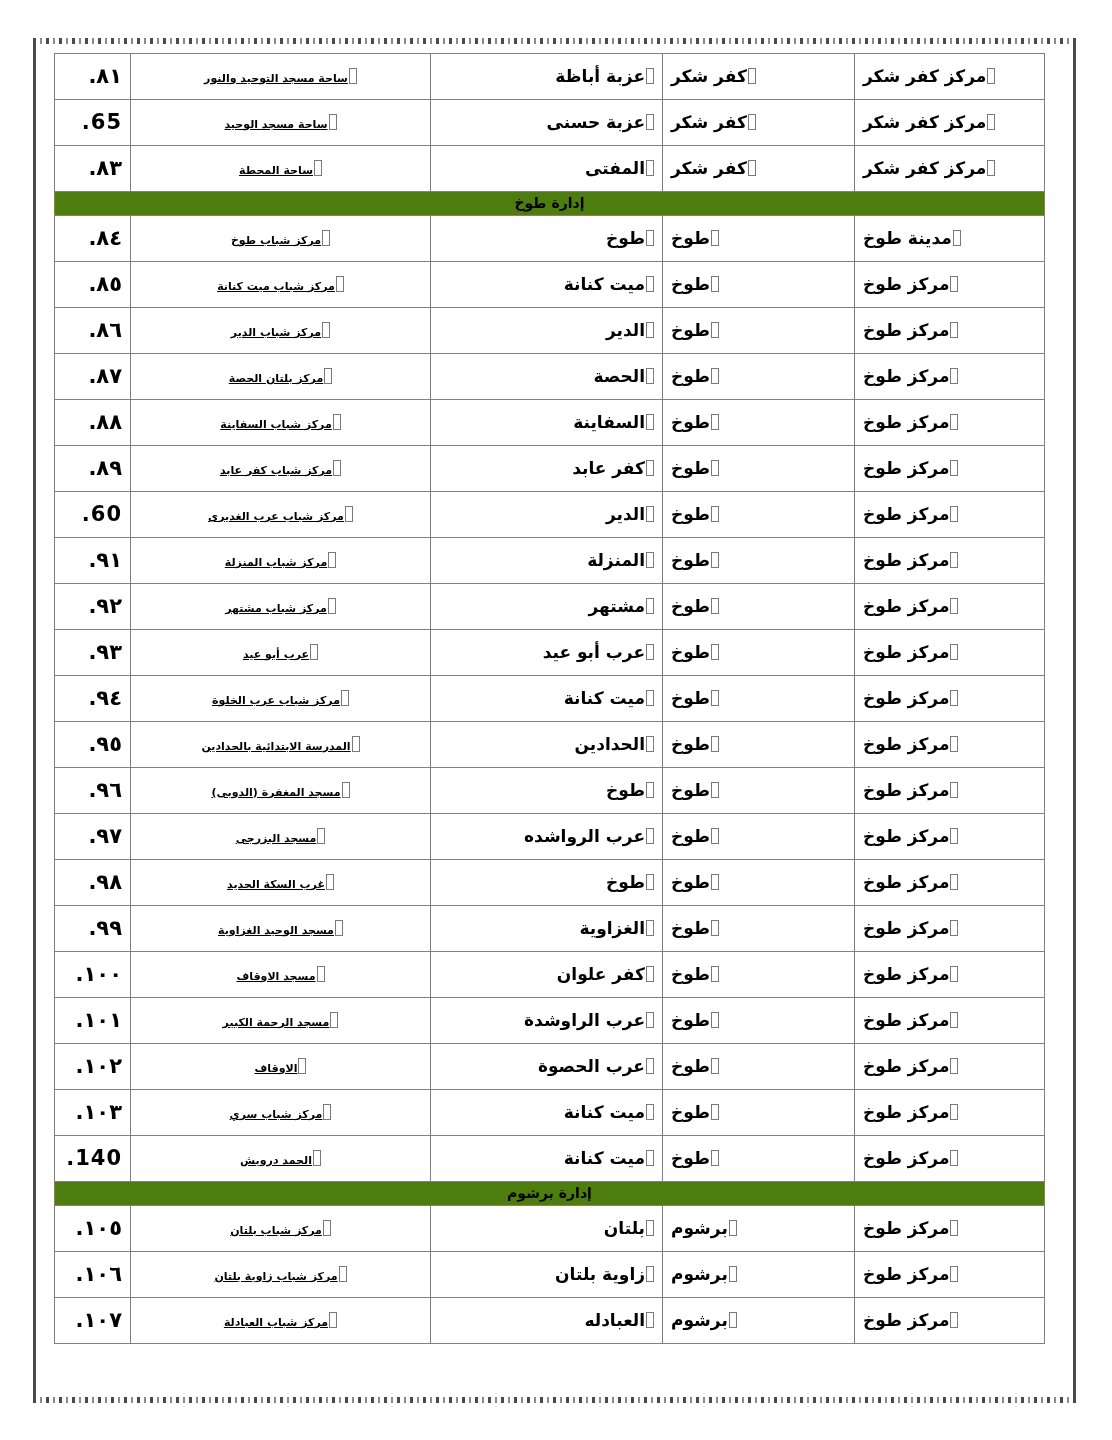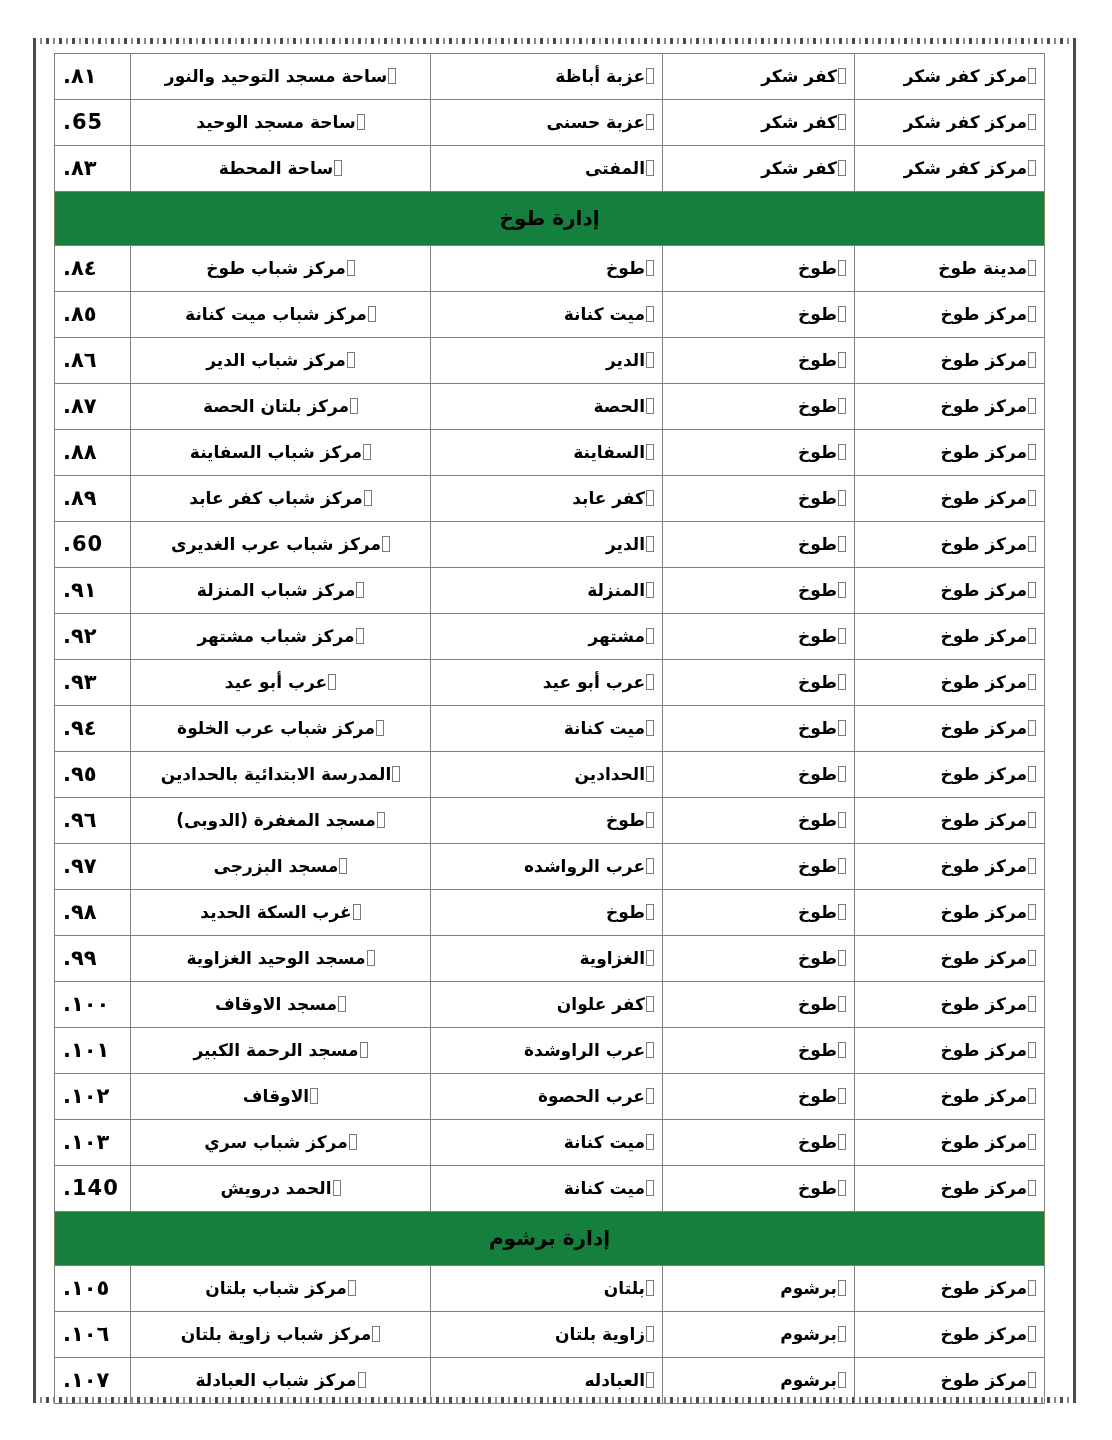--- a/index.html
+++ b/index.html
@@ -66,60 +66,61 @@
     line-height: 1.25;
   }
 
   col.c-num   { width: 76px; }
   col.c-name  { width: 300px; }
   col.c-vill  { width: 232px; }
   col.c-town  { width: 192px; }
   col.c-mark  { width: 190px; }
 
   td.num {
-    text-align: left;
+    text-align: right;
     font-size: 21px;
     letter-spacing: 1px;
     height: 46px;
   }
   td.name {
     text-align: center;
-    font-size: 17px;
+    font-size: 11px;
+    text-decoration: underline;
   }
   td.vill {
     text-align: right;
     font-size: 17px;
   }
   td.town {
-    text-align: right;
+    text-align: left;
     font-size: 17px;
   }
   td.mark {
-    text-align: right;
+    text-align: left;
     font-size: 17px;
   }
 
   
   .tofu {
     display: inline-block;
     width: 8px;
     height: 16px;
     border: 1px solid #7a7a7a;
     vertical-align: -2px;
     margin-left: 1px;
     background: #ffffff;
   }
 
   tr.section td {
-    background: #15803d;
+    background: #4d7c0f;
     text-align: center;
-    font-size: 20px;
+    font-size: 14px;
     font-weight: bold;
     color: #000000;
-    height: 54px;
+    height: 24px;
     border-top: 1px solid #8e8451;
     border-bottom: 1px solid #8e8451;
     border-left: 1px solid #8e8451;
     border-right: 1px solid #8e8451;
     letter-spacing: 1px;
   }
 
   tr.data td { height: 46px; }
 </style>
 </head>

